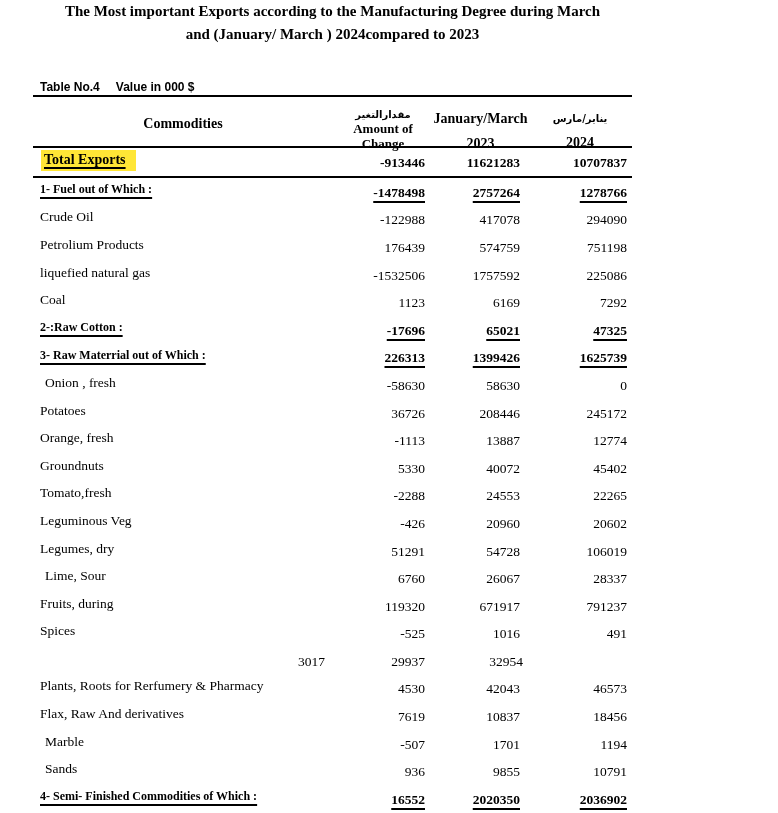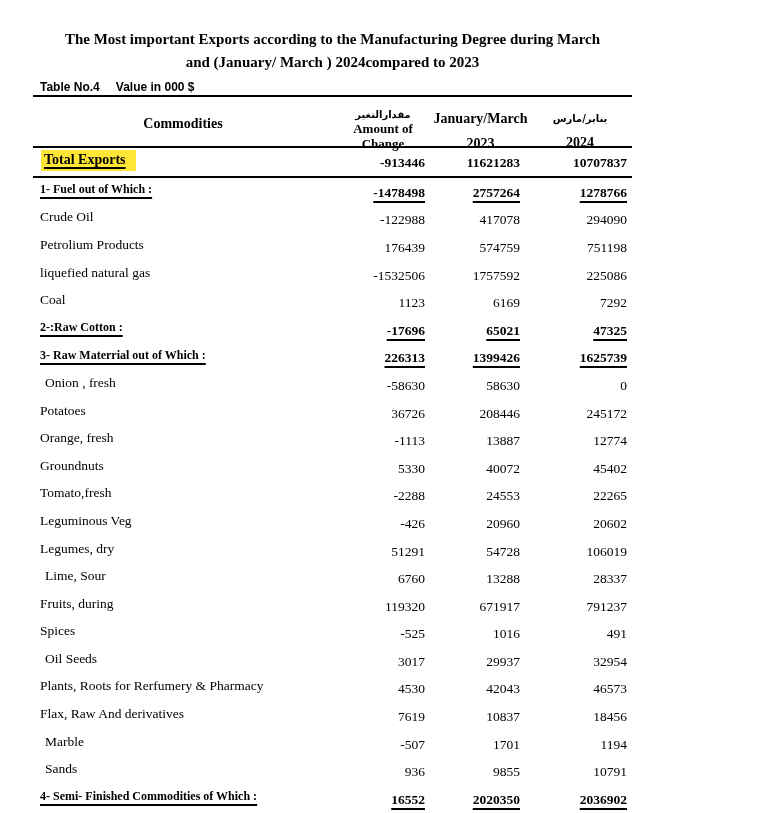--- a/index.html
+++ b/index.html
@@ -4,21 +4,21 @@
 <style>
   html,body { margin:0; padding:0; background:#ffffff; }
   body {
     width:778px; height:813px; position:relative; overflow:hidden;
     font-family:"Liberation Serif","DejaVu Serif",serif; color:#000;
     -webkit-font-smoothing:antialiased;
   }
   .page { position:absolute; inset:0; }
 
   .title {
-    position:absolute; left:33px; top:28px; width:599px;
+    position:absolute; left:33px; top:0; width:599px;
     text-align:center; font-weight:bold; font-size:15px; line-height:23px;
   }
 
   .meta {
     position:absolute; left:40px; top:80px;
     font-family:"Liberation Sans","DejaVu Sans",sans-serif;
     font-weight:bold; font-size:12px;
   }
   .meta .gap { margin-left:16px; }
 
@@ -188,37 +188,36 @@
         </div>
         <div class="row body grid">
           <div class="label">Legumes, dry</div>
           <div class="num c2">51291</div>
           <div class="num c3">54728</div>
           <div class="num c4">106019</div>
         </div>
         <div class="row body grid">
           <div class="label indent">Lime, Sour</div>
           <div class="num c2">6760</div>
-          <div class="num c3">13288</div>
+          <div class="num c3">26067</div>
           <div class="num c4">28337</div>
         </div>
         <div class="row body grid">
           <div class="label">Fruits, during</div>
           <div class="num c2">119320</div>
           <div class="num c3">671917</div>
           <div class="num c4">791237</div>
         </div>
         <div class="row body grid">
           <div class="label">Spices</div>
           <div class="num c2">-525</div>
           <div class="num c3">1016</div>
           <div class="num c4">491</div>
         </div>
         <div class="row body grid">
-          <div class="label indent">Oil Seeds</div>
           <div class="num c2">3017</div>
           <div class="num c3">29937</div>
           <div class="num c4">32954</div>
         </div>
         <div class="row body grid">
           <div class="label">Plants, Roots for Rerfumery &amp; Pharmacy</div>
           <div class="num c2">4530</div>
           <div class="num c3">42043</div>
           <div class="num c4">46573</div>
         </div>

